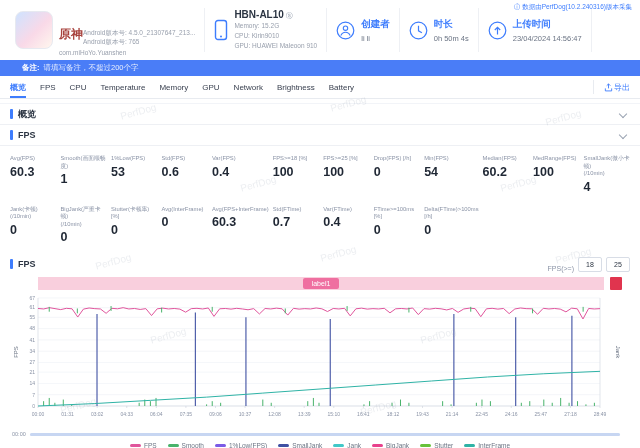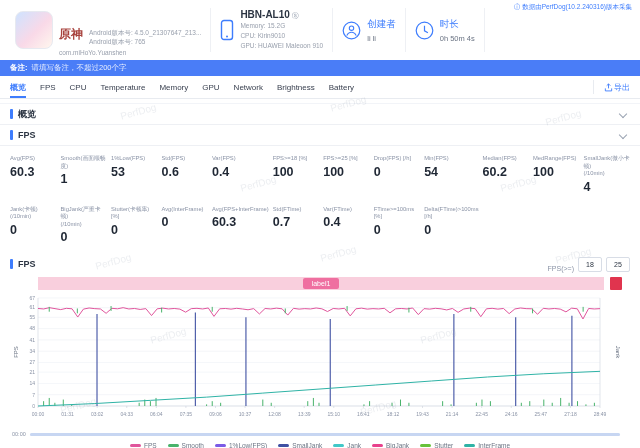--- a/index.html
+++ b/index.html
@@ -3,34 +3,34 @@
 <meta charset="utf-8">
 <style>
   html,body{margin:0;padding:0;width:640px;height:448px;overflow:hidden;
     font-family:"Liberation Sans","DejaVu Sans",sans-serif;background:#fff;color:#333;position:relative;}
   
   .header{display:flex;align-items:center;height:56px;padding:2px 6px;position:relative;background:#fff;}
   .hblock{display:flex;align-items:center;gap:6px;padding:0 9px;border-right:1px solid #eef0f4;height:44px;}
   .hblock:last-child{border-right:none;}
   .game-icon{width:36px;height:36px;border-radius:8px;border:1px solid #e7e9f0;
     background:linear-gradient(135deg,#cfe3ff 0%,#f9d9e8 55%,#fff7ee 100%);flex:0 0 auto;}
-  .game-top{display:flex;align-items:flex-start;gap:6px;margin-top:24px;}
+  .game-top{display:flex;align-items:flex-start;margin-top:24px;}
   .game-title{font-size:12px;font-weight:700;color:#a8433e;line-height:1.1;}
   .game-vers{font-size:6.5px;color:#99a0ad;line-height:1.45;}
   .game-pkg{font-size:6.5px;color:#99a0ad;margin-top:3px;}
   .dev-name{font-size:10px;font-weight:700;color:#2b3442;}
   .dev-badge{font-size:7px;color:#9aa3b2;margin-left:2px;font-weight:400;}
   .dev-line{font-size:6.5px;color:#99a0ad;line-height:1.5;}
   .meta-col{display:flex;flex-direction:column;}
-  .meta-label{font-size:9.5px;font-weight:400;color:#3e7dfd;}
+  .meta-label{font-size:9.5px;font-weight:700;color:#3e7dfd;}
   .meta-value{font-size:7.5px;color:#6b7484;margin-top:3px;}
   .source-note{position:absolute;top:3px;right:8px;font-size:6.5px;color:#3e7dfd;display:flex;align-items:center;gap:2px;}
   .hicon{flex:0 0 auto;}
   
-  .notice{height:16px;background:#4a7df7;color:#fff;display:flex;align-items:center;font-size:7.5px;padding:0 10px;}
+  .notice{height:16px;background:#4a7df7;color:#fff;display:flex;align-items:center;font-size:7.5px;padding:0 22px;}
   .notice .pfx{font-weight:700;}
   .notice .txt{opacity:.88;margin-left:4px;}
   
   .tabbar{height:22px;display:flex;align-items:center;padding:0 10px;gap:14px;border-bottom:1px solid #e8ebf0;background:#fff;}
   .tab{font-size:8px;color:#3a4150;padding:5px 0 3px;cursor:pointer;border-bottom:2px solid transparent;}
   .tab.active{color:#3e7dfd;font-weight:700;border-bottom-color:#3e7dfd;}
   .export{margin-left:auto;display:flex;align-items:center;gap:1px;color:#3e7dfd;font-size:8px;
     border-left:1px solid #e8ebf0;padding-left:10px;height:14px;cursor:pointer;}
   
   .section-bar{height:20px;display:flex;align-items:center;padding:0 10px;border-bottom:1px solid #eef0f4;background:#fff;}
@@ -111,20 +111,30 @@
     <svg class="hicon" width="19" height="19" viewBox="0 0 19 19">
       <circle cx="9.5" cy="9.5" r="8.3" fill="none" stroke="#3e7dfd" stroke-width="1.2"></circle>
       <path d="M9.5 4.8v5l3.4 2" fill="none" stroke="#3e7dfd" stroke-width="1.2"></path>
     </svg>
     <div class="meta-col">
       <span class="meta-label">时长</span>
       <span class="meta-value">0h 50m 4s</span>
     </div>
   </div>
 
+  <div class="hblock">
+    <svg class="hicon" width="19" height="19" viewBox="0 0 19 19">
+      <circle cx="9.5" cy="9.5" r="8.3" fill="none" stroke="#3e7dfd" stroke-width="1.2"></circle>
+      <path d="M9.5 13.5V6.5M6.8 9l2.7-2.7L12.2 9" fill="none" stroke="#3e7dfd" stroke-width="1.2"></path>
+    </svg>
+    <div class="meta-col">
+      <span class="meta-label">上传时间</span>
+      <span class="meta-value">23/04/2024 14:56:47</span>
+    </div>
+  </div>
 
   <div class="source-note">
     <span>ⓘ</span>
     <span>数据由PerfDog(10.2.240316)版本采集</span>
   </div>
 </div>
 
 <div class="notice">
   <span class="pfx">备注:</span>
   <span class="txt">请填写备注，不超过200个字</span>

